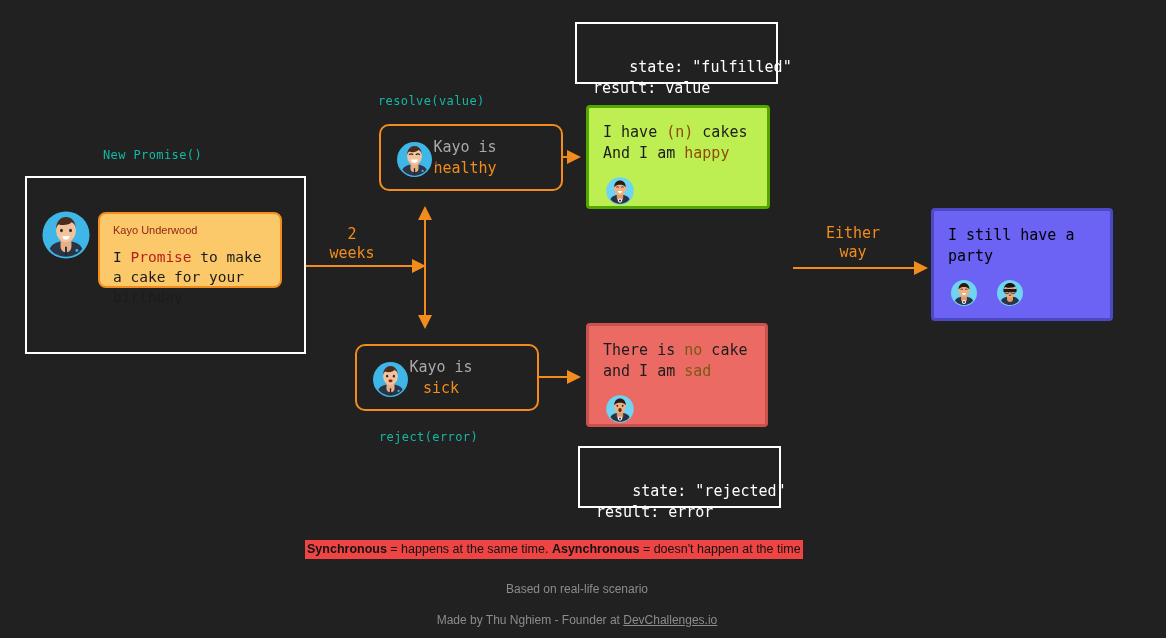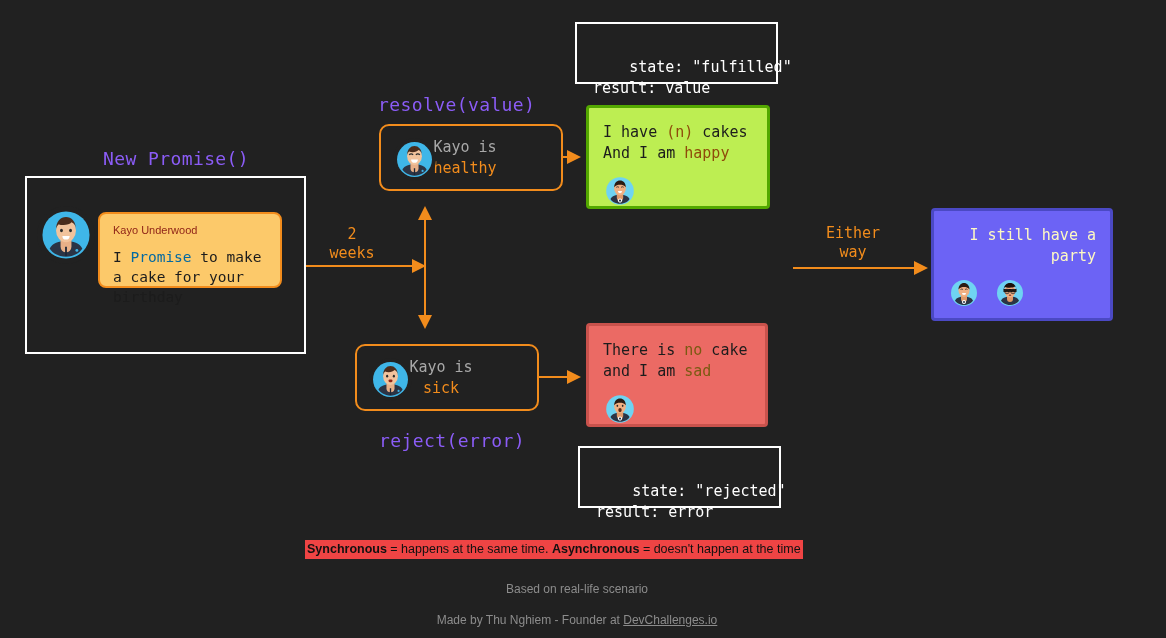--- a/index.html
+++ b/index.html
@@ -15,23 +15,23 @@
     overflow: hidden;
     font-family: "DejaVu Sans Mono", monospace;
   }
 
   
   .abs { position: absolute; }
 
   
   .label-mono {
     position: absolute;
-    color: #8b5cf6;
-    font-family: "DejaVu Sans Mono", monospace;
-    font-size: 18px;
+    color: #14b8a6;
+    font-family: "DejaVu Sans Mono", monospace;
+    font-size: 12px;
     letter-spacing: 0.4px;
     white-space: pre;
   }
   .label-orange {
     position: absolute;
     color: #f28c1c;
     font-family: "DejaVu Sans Mono", monospace;
     font-size: 15px;
     line-height: 19px;
     white-space: pre;
@@ -75,21 +75,21 @@
     color: #8f2418;
     margin-bottom: 11px;
   }
   .promise-text {
     font-family: "DejaVu Sans Mono", monospace;
     font-size: 14.5px;
     line-height: 20px;
     color: #1c1c1c;
     white-space: pre;
   }
-  .promise-text .kw { color: #0369a1; }
+  .promise-text .kw { color: #b91c1c; }
 
   
   .pill {
     position: absolute;
     border: 2px solid #f28c1c;
     border-radius: 10px;
     background: #212121;
     box-sizing: border-box;
     display: flex;
     align-items: center;
@@ -119,21 +119,21 @@
     line-height: 21px;
     white-space: pre;
   }
   .card-green { background: #bdee52; border: 3px solid #53a800; }
   .card-green .rtext { color: #1c1c1c; }
   .card-green .hl { color: #8f4b0a; }
   .card-red { background: #eb6a64; border: 3px solid #c9524c; }
   .card-red .rtext { color: #1c1c1c; }
   .card-red .hl { color: #7a5a12; }
   .card-purple { background: #6c63f5; border: 3px solid #4b49c4; }
-  .card-purple .rtext { color: #fef9c3; text-align: right; }
+  .card-purple .rtext { color: #000000; }
 
   .card-avatars { margin-top: 10px; display: flex; gap: 14px; }
 
   
   .footer-hl {
     position: absolute;
     background: #ef4444;
     color: #111111;
     font-family: "Liberation Sans", sans-serif;
     font-size: 12.5px;

